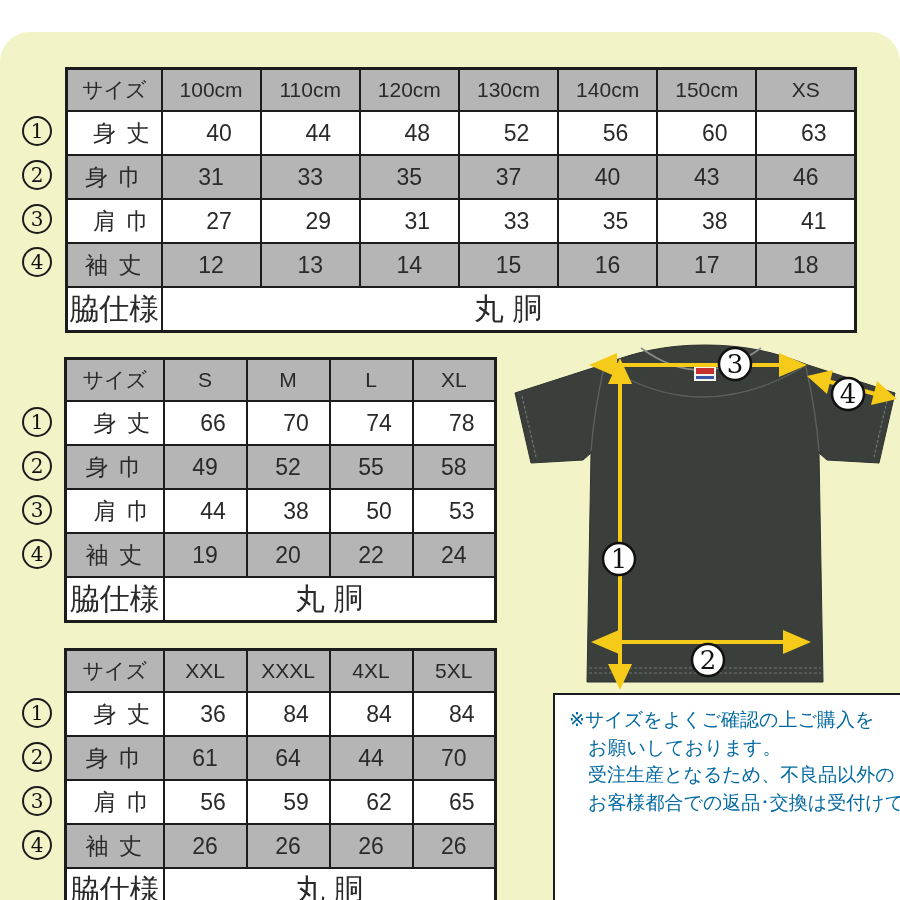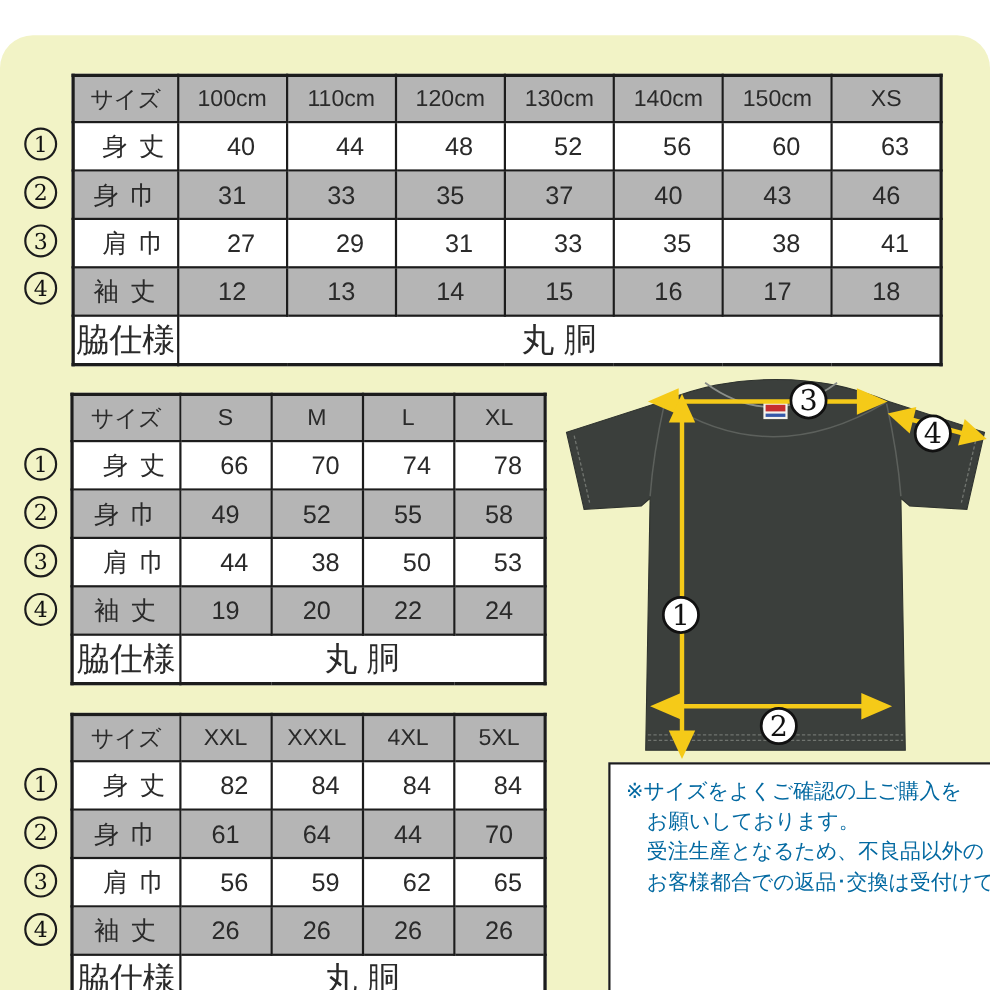--- a/index.html
+++ b/index.html
@@ -178,21 +178,21 @@
     <tbody>
         <tr class="hdr">
       <td>サイズ</td>
       <td>XXL</td>
       <td>XXXL</td>
       <td>4XL</td>
       <td>5XL</td>
     </tr>
     <tr class="row rw">
       <td class="lbl">身 丈</td>
-      <td>82</td>
+      <td>36</td>
       <td>84</td>
       <td>84</td>
       <td>84</td>
     </tr>
     <tr class="row rg">
       <td class="lbl">身 巾</td>
       <td>61</td>
       <td>64</td>
       <td>44</td>
       <td>70</td>

